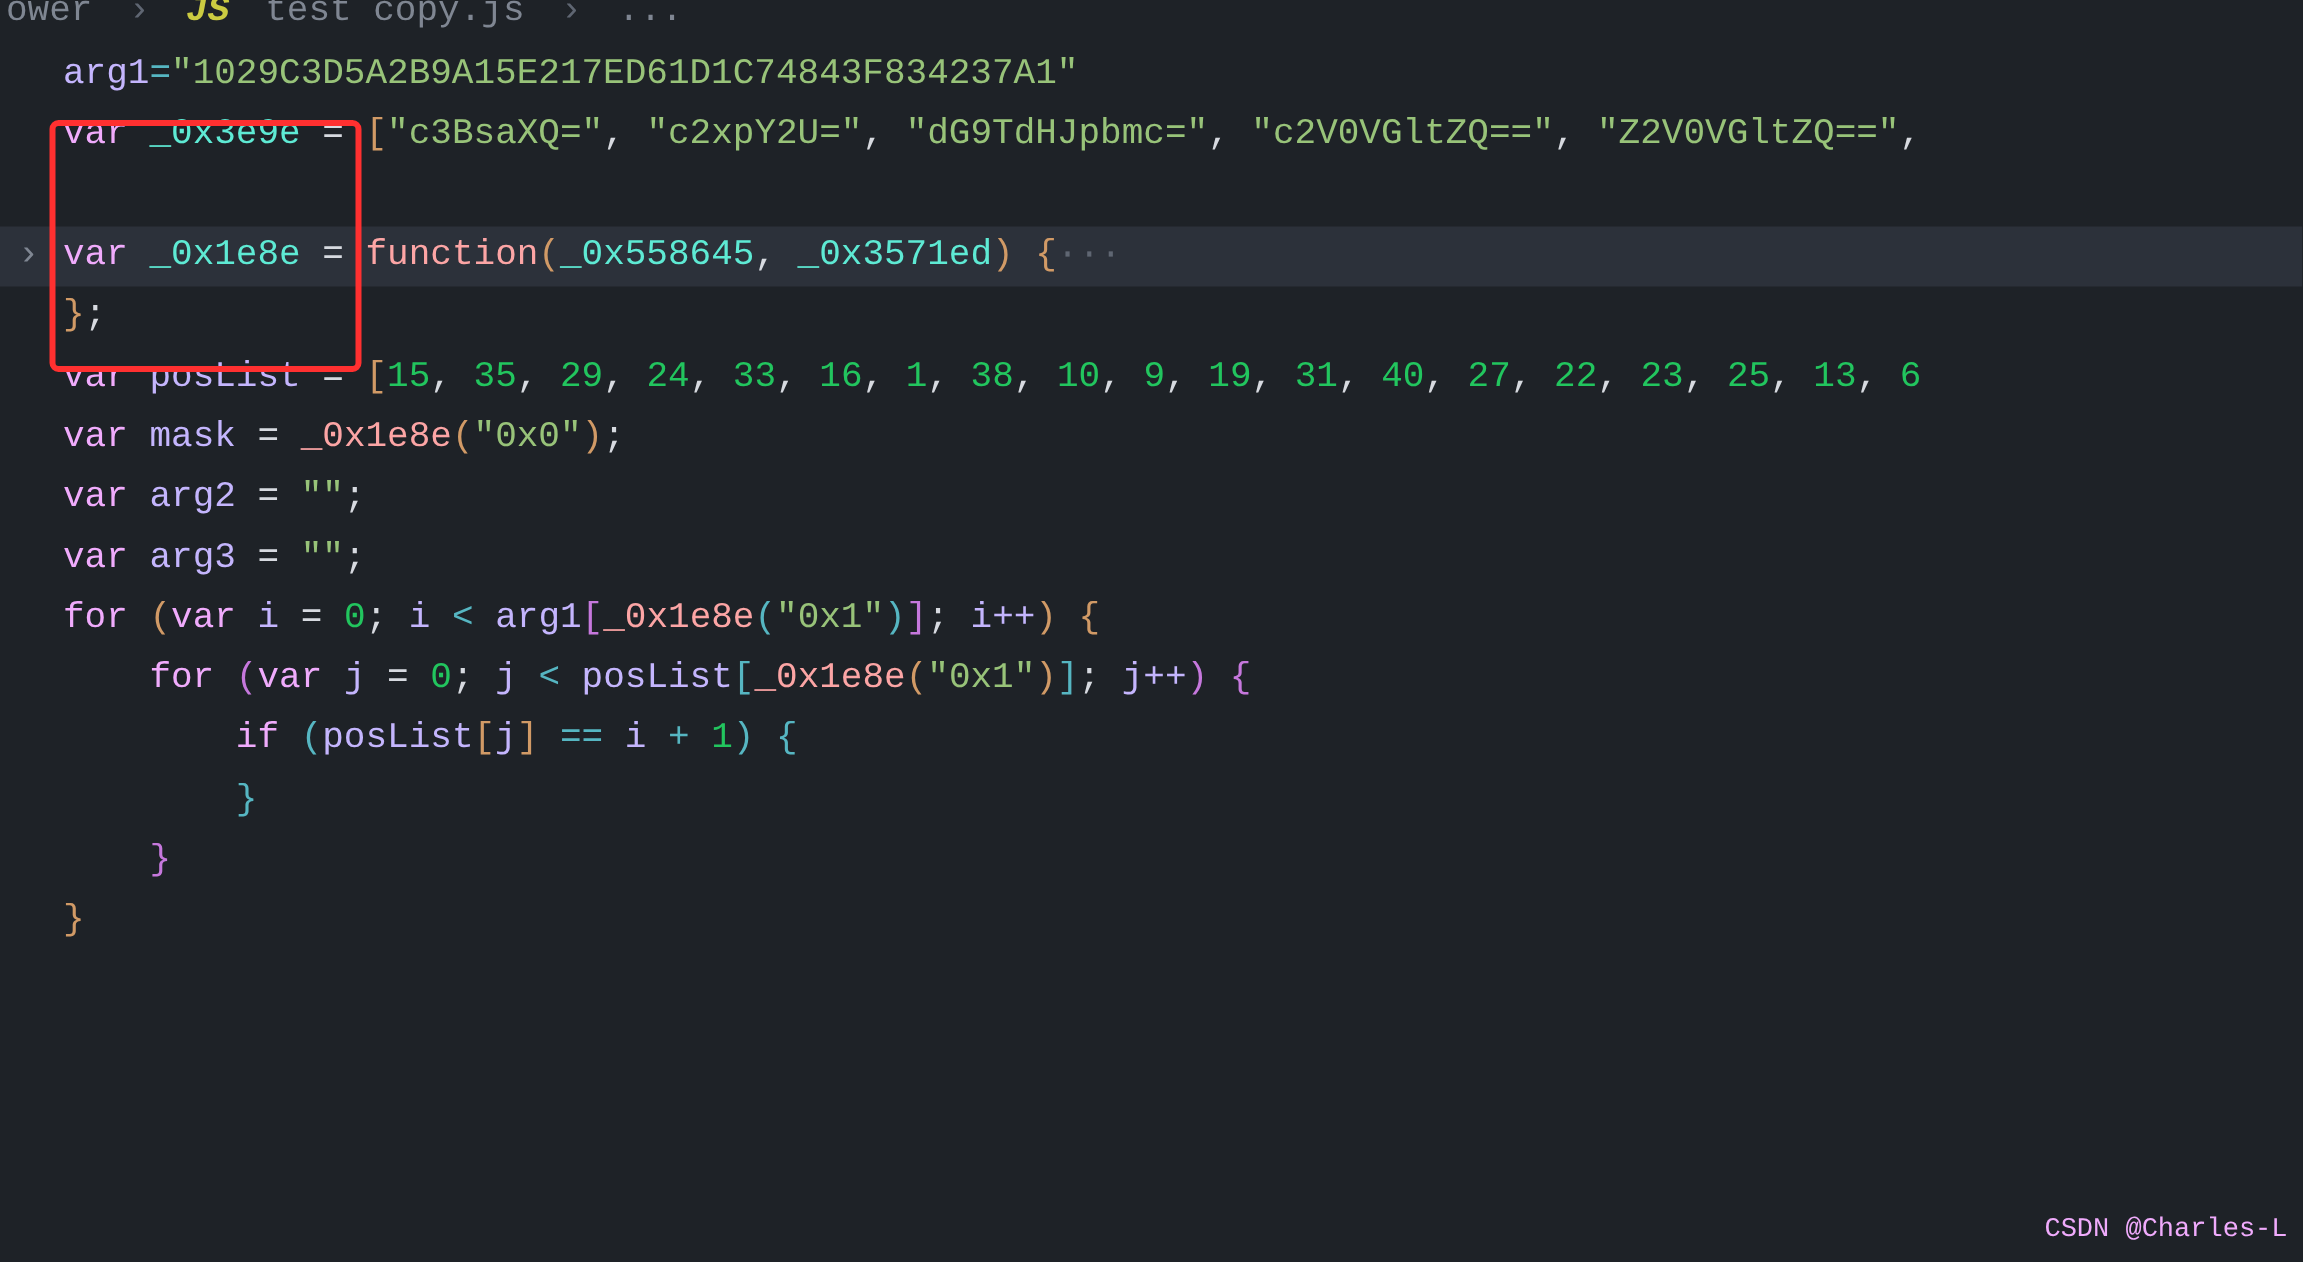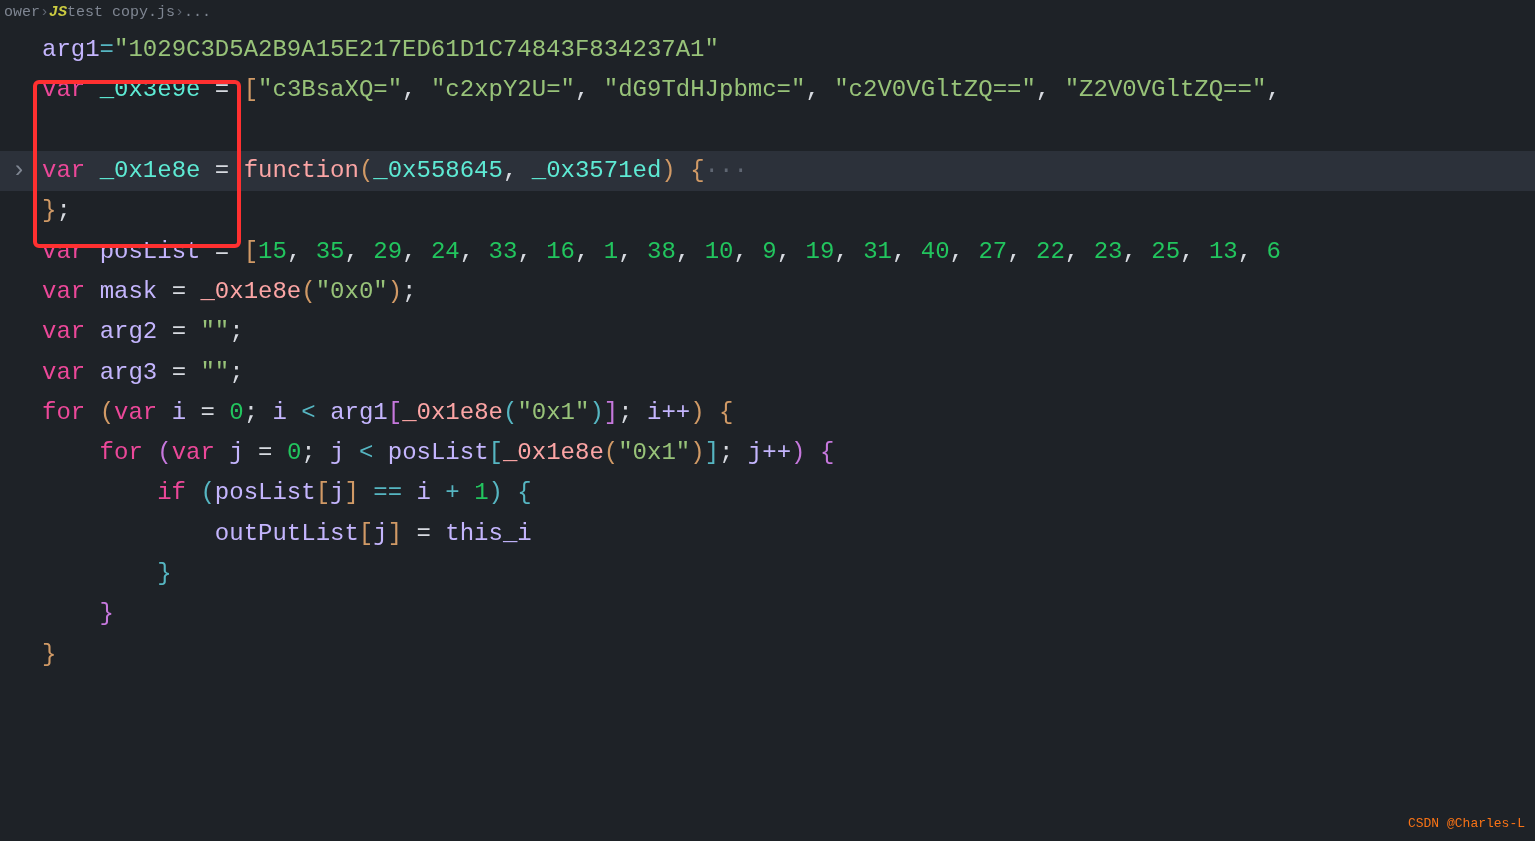--- a/index.html
+++ b/index.html
@@ -1,40 +1,40 @@
 <!DOCTYPE html>
 <html><head>
 <meta charset="utf-8">
 <style>
   html,body{margin:0;padding:0;background:#1e2227;color:#d7dae0;font-family:Consolas,"Courier New",monospace;font-size:24px;line-height:1.68;overflow:hidden}
   .viewport{width:1535px;height:841px;position:relative;background:#1e2227}
-  .breadcrumb{height:28px;padding-left:4px;color:#7f8692;font-size:15px;display:flex;align-items:flex-start;gap:0}
+  .breadcrumb{height:28px;padding-left:4px;color:#7f8692;font-size:24px;display:flex;align-items:flex-end;gap:24px}
   .breadcrumb .sep{color:#5f6672}
   .breadcrumb .js-icon{color:#cbcb41;font-weight:bold;font-style:italic}
   .code-area{padding:2px 0 0 0;position:relative}
   .line{white-space:pre;padding-left:42px;position:relative}
   .line .gutter-btn{position:absolute;left:6px;top:0;width:26px;color:#7f8692;text-align:center;cursor:pointer}
   .line.current{background:#2c313a}
   
-  .kw{color:#ec4899}
+  .kw{color:#f0abfc}
   .id{color:#c4b5fd}
   .vc{color:#5eead4}
   .op{color:#56b6c2}
   .eq{color:#d7dae0}
   .br1{color:#d19a66}
   .br2{color:#c678dd}
   .br3{color:#56b6c2}
   .br4{color:#d19a66}
   .num{color:#22c55e}
   .str{color:#98c379}
   .cm{color:#5f6672}
   .white{color:#d7dae0}
   .bl{color:#fca5a5}
   .highlight-box{position:absolute;left:33px;top:52px;width:200px;height:160px;border:4px solid #ff3030;border-radius:6px;pointer-events:none;z-index:5}
-  .watermark{position:absolute;right:10px;bottom:6px;color:#f97316;font-size:13px}
+  .watermark{position:absolute;right:10px;bottom:6px;color:#f0abfc;font-size:18px}
 </style>
 </head>
 <body>
 <div class="viewport">
 
 <div class="breadcrumb">
   <span>ower</span>
   <span class="sep">›</span>
   <span class="js-icon">JS</span>
   <span>test copy.js</span>
@@ -65,21 +65,20 @@
 
   <div class="line"><span class="kw">var</span> <span class="id">arg3</span> <span class="eq">=</span> <span class="str">""</span><span class="white">;</span></div>
 
   <div class="line"><span class="kw">for</span> <span class="br1">(</span><span class="kw">var</span> <span class="id">i</span> <span class="eq">=</span> <span class="num">0</span><span class="white">;</span> <span class="id">i</span> <span class="op">&lt;</span> <span class="id">arg1</span><span class="br2">[</span><span class="bl">_0x1e8e</span><span class="br3">(</span><span class="str">"0x1"</span><span class="br3">)</span><span class="br2">]</span><span class="white">;</span> <span class="id">i++</span><span class="br1">)</span> <span class="br1">{</span></div>
 
 
   <div class="line">    <span class="kw">for</span> <span class="br2">(</span><span class="kw">var</span> <span class="id">j</span> <span class="eq">=</span> <span class="num">0</span><span class="white">;</span> <span class="id">j</span> <span class="op">&lt;</span> <span class="id">posList</span><span class="br3">[</span><span class="bl">_0x1e8e</span><span class="br4">(</span><span class="str">"0x1"</span><span class="br4">)</span><span class="br3">]</span><span class="white">;</span> <span class="id">j++</span><span class="br2">)</span> <span class="br2">{</span></div>
 
   <div class="line">        <span class="kw">if</span> <span class="br3">(</span><span class="id">posList</span><span class="br4">[</span><span class="id">j</span><span class="br4">]</span> <span class="op">==</span> <span class="id">i</span> <span class="op">+</span> <span class="num">1</span><span class="br3">)</span> <span class="br3">{</span></div>
 
-  <div class="line">            <span class="id">outPutList</span><span class="br4">[</span><span class="id">j</span><span class="br4">]</span> <span class="eq">=</span> <span class="id">this_i</span></div>
 
   <div class="line">        <span class="br3">}</span></div>
   <div class="line">    <span class="br2">}</span></div>
   <div class="line"><span class="br1">}</span></div>
 </div>
 
 <div class="watermark">CSDN @Charles-L</div>
 </div>
 
 </body></html>

